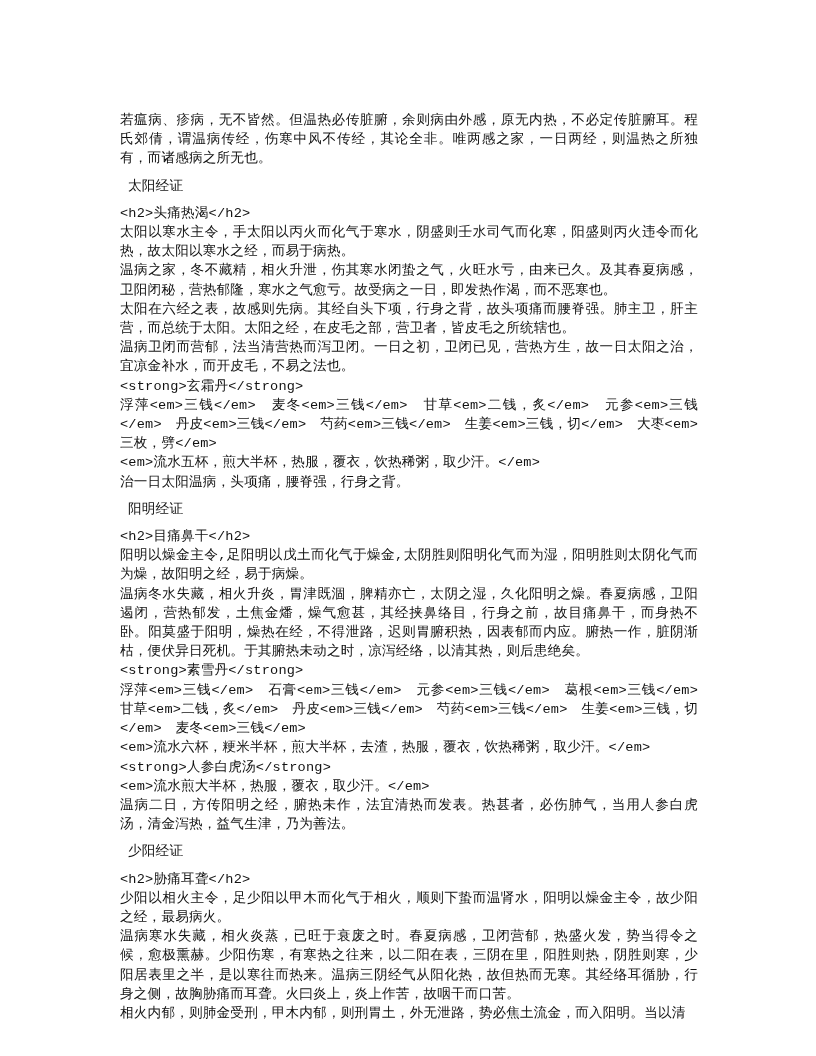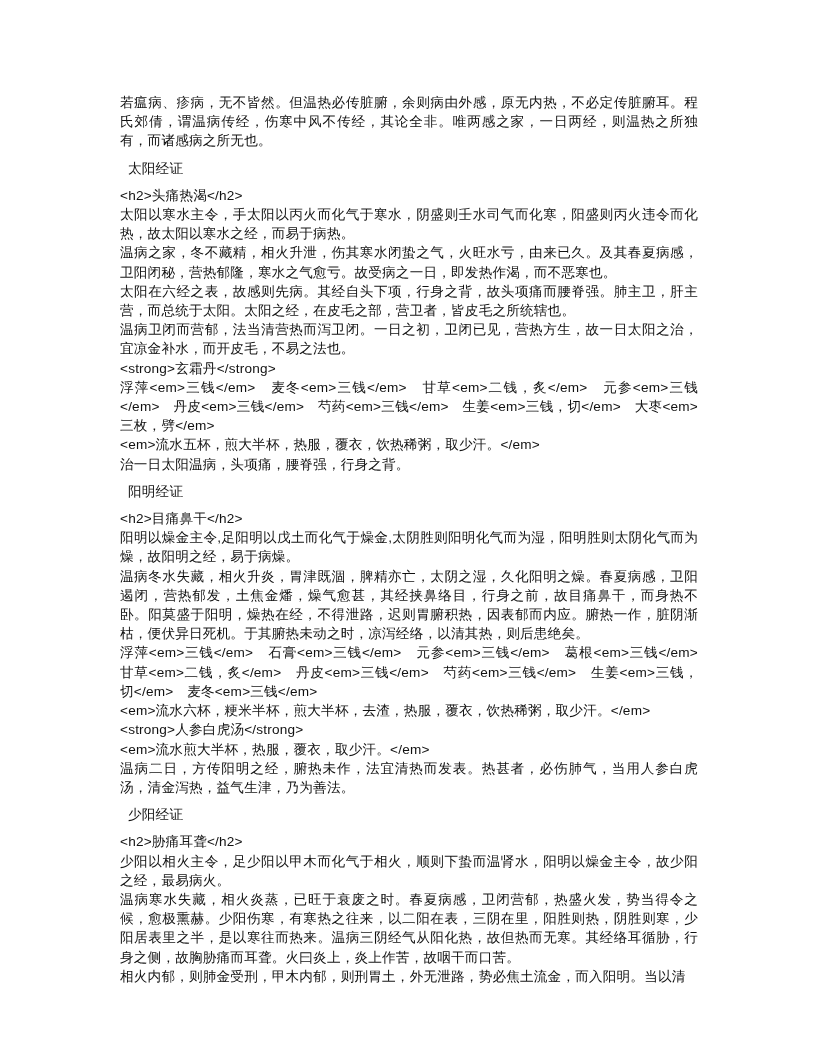--- a/index.html
+++ b/index.html
@@ -1,22 +1,22 @@
 <!DOCTYPE html>
 <html><head>
 <meta charset="utf-8">
 <style>
   html, body { margin: 0; padding: 0; background: #ffffff; }
   body { width: 816px; height: 1056px; position: relative; overflow: hidden; }
   .page {
     position: absolute;
     left: 120px;
-    top: 93px;
+    top: 111px;
     width: 578px;
-    font-family: Liberation Sans, sans-serif;
+    font-family: Liberation Mono, monospace;
     font-size: 13.6px;
     line-height: 19.2px;
     color: #111111;
     text-align: justify;
     letter-spacing: 0.2px;
   }
   .p { margin: 0; padding: 0; }
   .section { margin: 8px; padding: 0; font-weight: normal; font-size: inherit; }
 </style>
 </head>
@@ -33,20 +33,21 @@
   <p class="p">温病卫闭而营郁，法当清营热而泻卫闭。一日之初，卫闭已见，营热方生，故一日太阳之治，宜凉金补水，而开皮毛，不易之法也。</p>
   <div class="p">&lt;strong&gt;玄霜丹&lt;/strong&gt;</div>
   <p class="p">浮萍&lt;em&gt;三钱&lt;/em&gt;　麦冬&lt;em&gt;三钱&lt;/em&gt;　甘草&lt;em&gt;二钱，炙&lt;/em&gt;　元参&lt;em&gt;三钱&lt;/em&gt;　丹皮&lt;em&gt;三钱&lt;/em&gt;　芍药&lt;em&gt;三钱&lt;/em&gt;　生姜&lt;em&gt;三钱，切&lt;/em&gt;　大枣&lt;em&gt;三枚，劈&lt;/em&gt;</p>
   <p class="p">&lt;em&gt;流水五杯，煎大半杯，热服，覆衣，饮热稀粥，取少汗。&lt;/em&gt;</p>
   <p class="p">治一日太阳温病，头项痛，腰脊强，行身之背。</p>
 
   <div class="section">阳明经证</div>
   <div class="p">&lt;h2&gt;目痛鼻干&lt;/h2&gt;</div>
   <p class="p">阳明以燥金主令,足阳明以戊土而化气于燥金,太阴胜则阳明化气而为湿，阳明胜则太阴化气而为燥，故阳明之经，易于病燥。</p>
   <p class="p">温病冬水失藏，相火升炎，胃津既涸，脾精亦亡，太阴之湿，久化阳明之燥。春夏病感，卫阳遏闭，营热郁发，土焦金燔，燥气愈甚，其经挟鼻络目，行身之前，故目痛鼻干，而身热不卧。阳莫盛于阳明，燥热在经，不得泄路，迟则胃腑积热，因表郁而内应。腑热一作，脏阴渐枯，便伏异日死机。于其腑热未动之时，凉泻经络，以清其热，则后患绝矣。</p>
+  <div class="p">&lt;strong&gt;素雪丹&lt;/strong&gt;</div>
   <p class="p">浮萍&lt;em&gt;三钱&lt;/em&gt;　石膏&lt;em&gt;三钱&lt;/em&gt;　元参&lt;em&gt;三钱&lt;/em&gt;　葛根&lt;em&gt;三钱&lt;/em&gt;　甘草&lt;em&gt;二钱，炙&lt;/em&gt;　丹皮&lt;em&gt;三钱&lt;/em&gt;　芍药&lt;em&gt;三钱&lt;/em&gt;　生姜&lt;em&gt;三钱，切&lt;/em&gt;　麦冬&lt;em&gt;三钱&lt;/em&gt;</p>
   <p class="p">&lt;em&gt;流水六杯，粳米半杯，煎大半杯，去渣，热服，覆衣，饮热稀粥，取少汗。&lt;/em&gt;</p>
   <div class="p">&lt;strong&gt;人参白虎汤&lt;/strong&gt;</div>
   <p class="p">&lt;em&gt;流水煎大半杯，热服，覆衣，取少汗。&lt;/em&gt;</p>
   <p class="p">温病二日，方传阳明之经，腑热未作，法宜清热而发表。热甚者，必伤肺气，当用人参白虎汤，清金泻热，益气生津，乃为善法。</p>
 
   <div class="section">少阳经证</div>
   <div class="p">&lt;h2&gt;胁痛耳聋&lt;/h2&gt;</div>
   <p class="p">少阳以相火主令，足少阳以甲木而化气于相火，顺则下蛰而温肾水，阳明以燥金主令，故少阳之经，最易病火。</p>
   <p class="p">温病寒水失藏，相火炎蒸，已旺于衰废之时。春夏病感，卫闭营郁，热盛火发，势当得令之候，愈极熏赫。少阳伤寒，有寒热之往来，以二阳在表，三阴在里，阳胜则热，阴胜则寒，少阳居表里之半，是以寒往而热来。温病三阴经气从阳化热，故但热而无寒。其经络耳循胁，行身之侧，故胸胁痛而耳聋。火曰炎上，炎上作苦，故咽干而口苦。</p>

